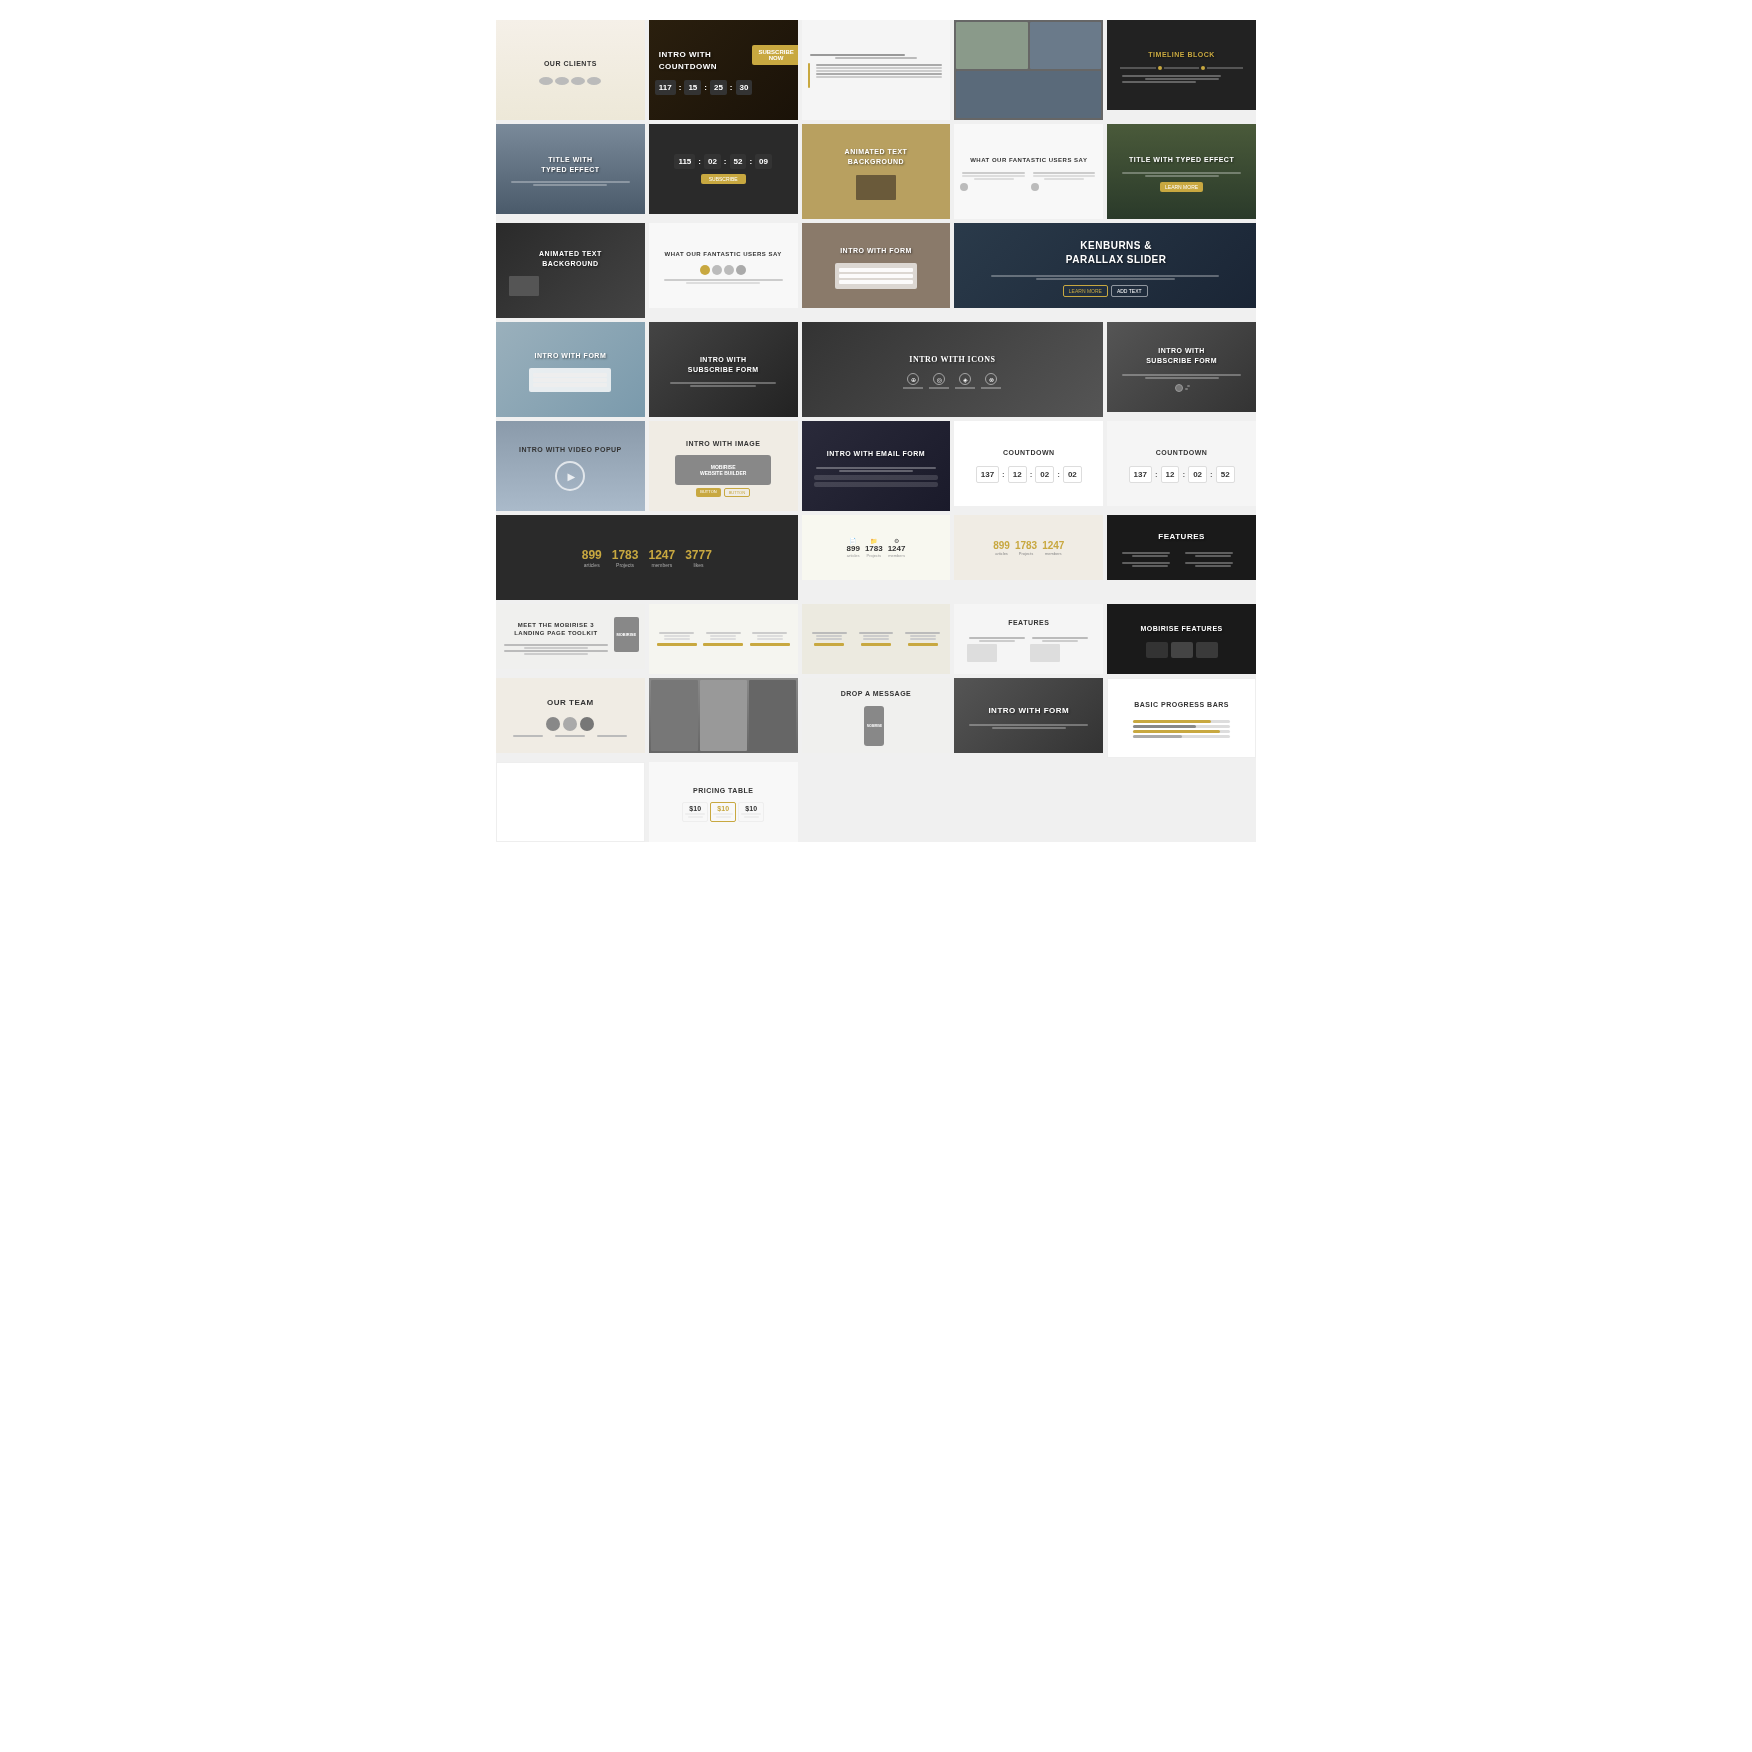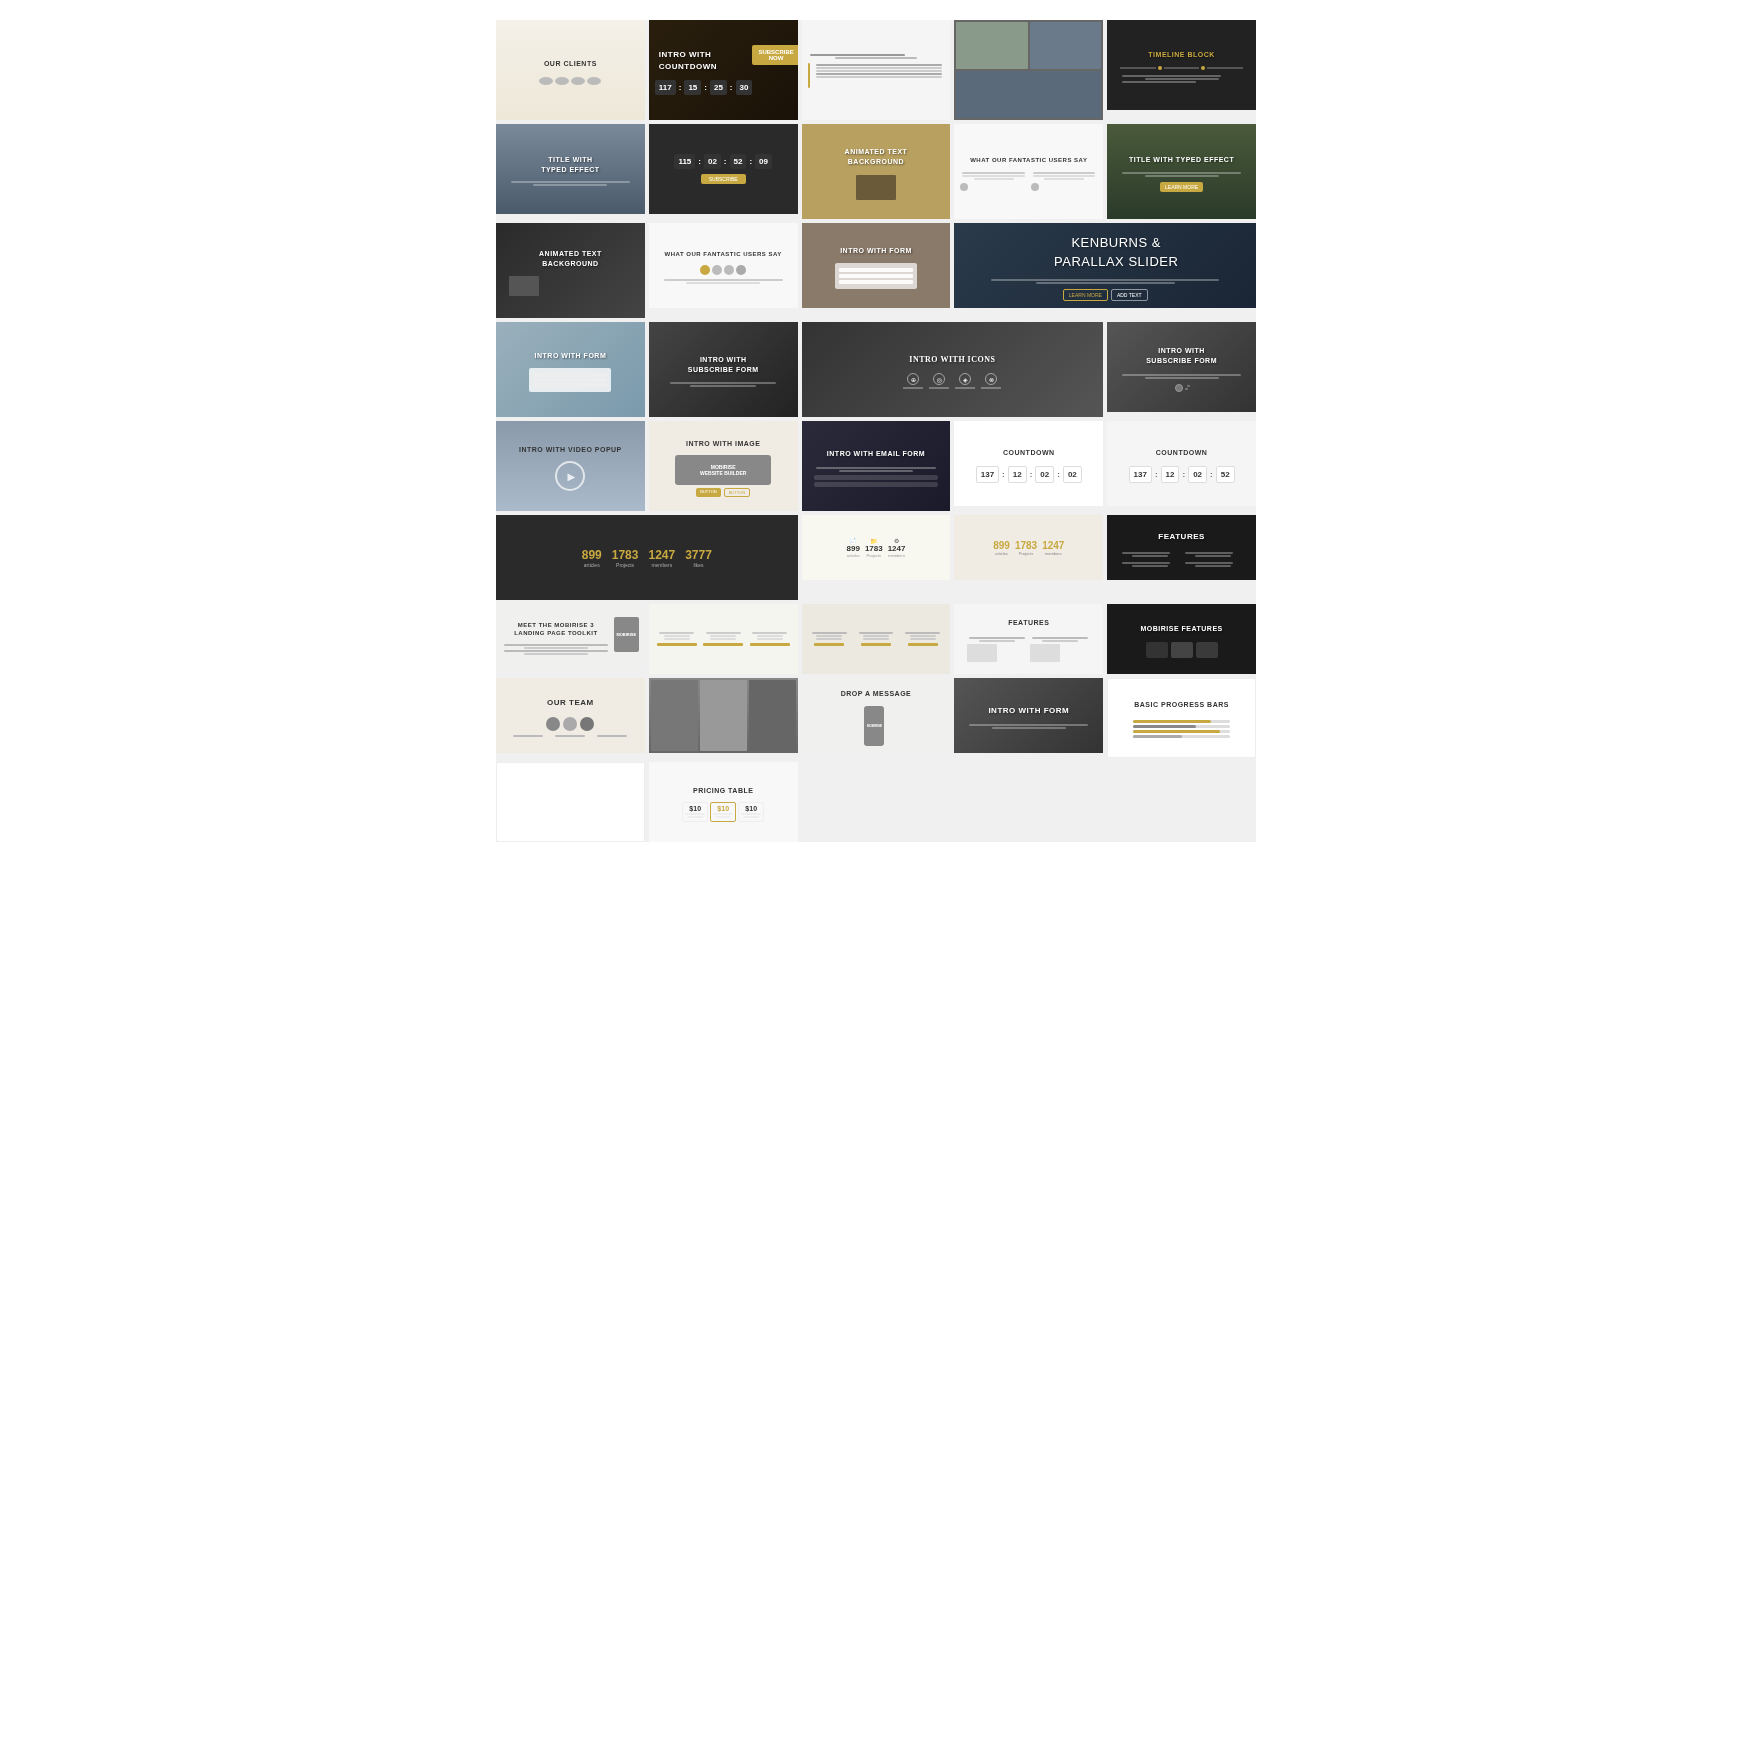--- a/index.html
+++ b/index.html
@@ -400,21 +400,21 @@
         <div style="margin-top:3px;background:rgba(255,255,255,0.7);padding:4px;border-radius:2px;width:60%;">
           <div class="input-field" style="width:100%;background:rgba(255,255,255,0.9);height:4px;"></div>
           <div class="input-field" style="width:100%;background:rgba(255,255,255,0.9);height:4px;margin-top:2px;"></div>
           <div class="input-field" style="width:100%;background:rgba(255,255,255,0.9);height:4px;margin-top:2px;"></div>
         </div>
       </div>
     </div>
 
     <div class="block row4 kenburns span2" style="grid-column:span 2;">
       <div class="block-inner">
-        <div class="block-text" style="font-size:13px;font-weight:normal;margin-left:22px;">KENBURNS &amp;<br>PARALLAX SLIDER</div>
+        <div class="block-text" style="font-size:10px;font-weight:bold;margin-left:22px;">KENBURNS &amp;<br>PARALLAX SLIDER</div>
         <div style="margin-top:3px;width:80%;">
           <div class="text-line white"></div>
           <div class="text-line white short"></div>
         </div>
         <div style="display:flex;gap:3px;margin-top:4px;">
           <div style="border:1px solid #c8a840;color:#c8a840;font-size:5px;padding:2px 5px;border-radius:2px;">LEARN MORE</div>
           <div style="border:1px solid rgba(255,255,255,0.5);color:#fff;font-size:5px;padding:2px 5px;border-radius:2px;">ADD TEXT</div>
         </div>
       </div>
     </div>

